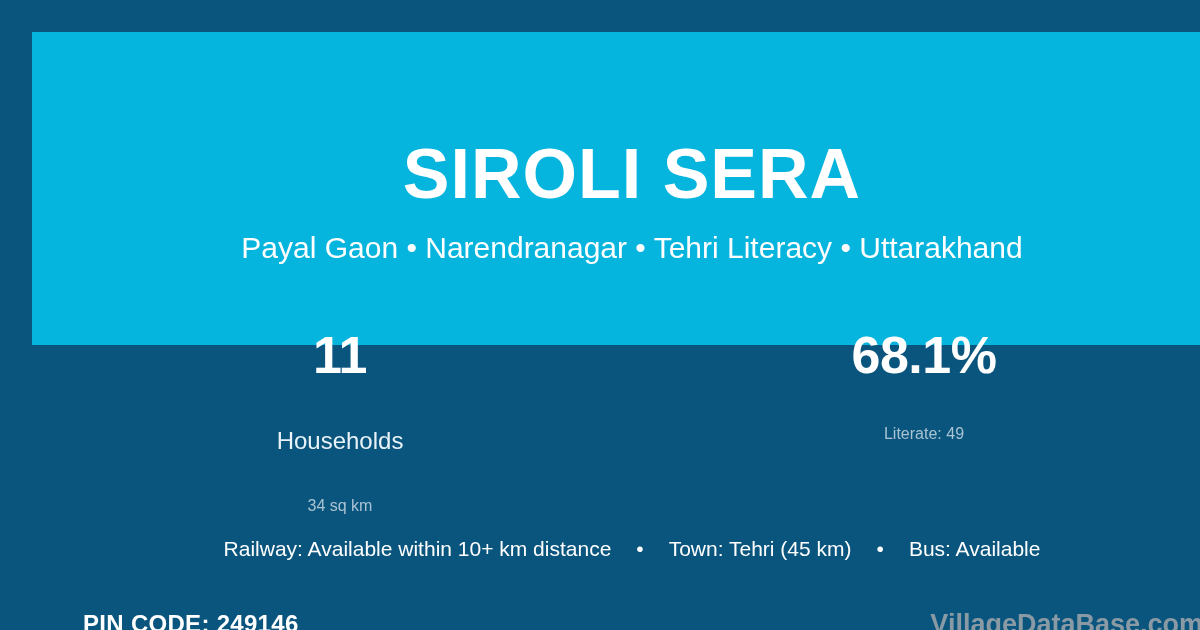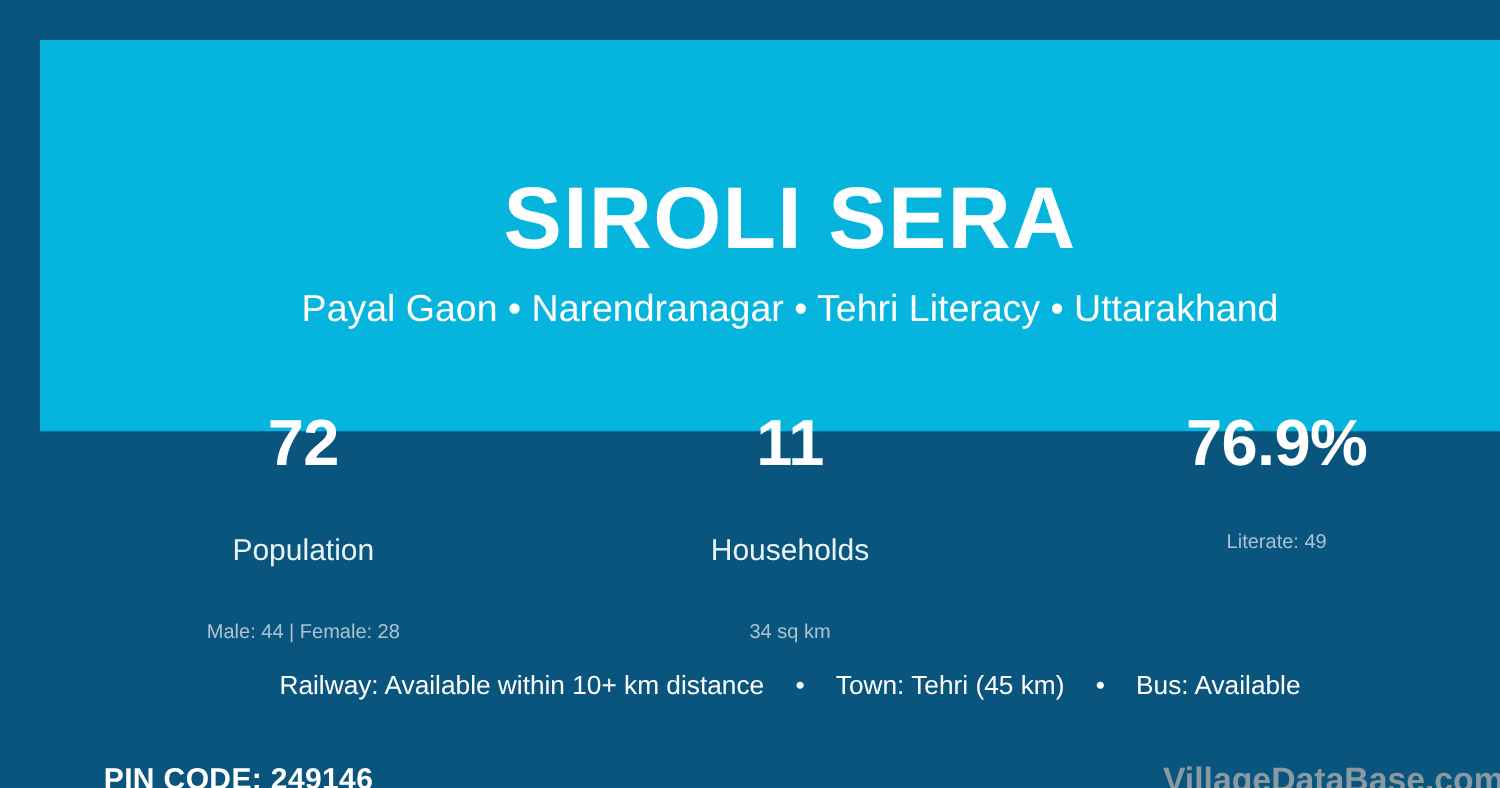--- a/index.html
+++ b/index.html
@@ -136,34 +136,29 @@
 <div class="card">
 
   <div class="hero-band"></div>
 
   <div class="village-title">SIROLI SERA</div>
 
   <div class="village-subtitle">Payal Gaon • Narendranagar • Tehri Literacy • Uttarakhand</div>
 
   <div class="stats-row">
 
-    <div class="stat">
-      <div class="stat-value">72</div>
-      <div class="stat-label">Population</div>
-      <div class="stat-sub">Male: 44 | Female: 28</div>
-    </div>
 
     <div class="stat">
       <div class="stat-value">11</div>
       <div class="stat-label">Households</div>
       <div class="stat-sub">34 sq km</div>
     </div>
 
     <div class="stat">
-      <div class="stat-value">76.9%</div>
+      <div class="stat-value">68.1%</div>
       <div class="stat-sub">Literate: 49</div>
     </div>
 
   </div>
 
   <div class="infra-line">
     <span>Railway: Available within 10+ km distance</span><span class="infra-sep">•</span><span>Town: Tehri (45 km)</span><span class="infra-sep">•</span><span>Bus: Available</span>
   </div>
 
   <div class="footer">

